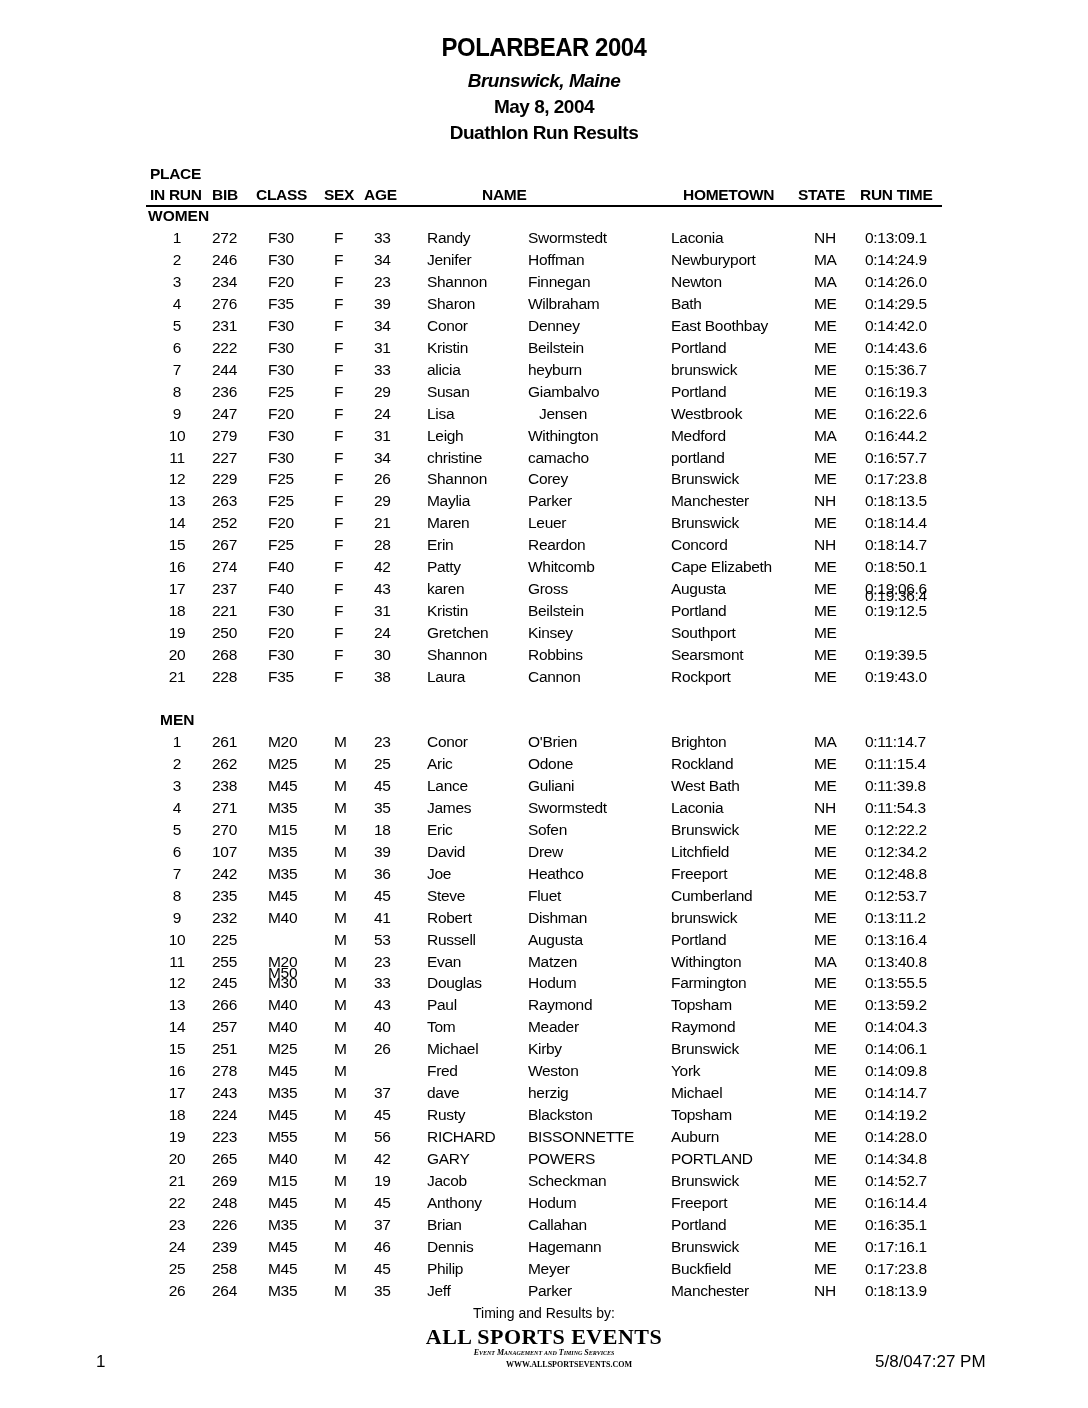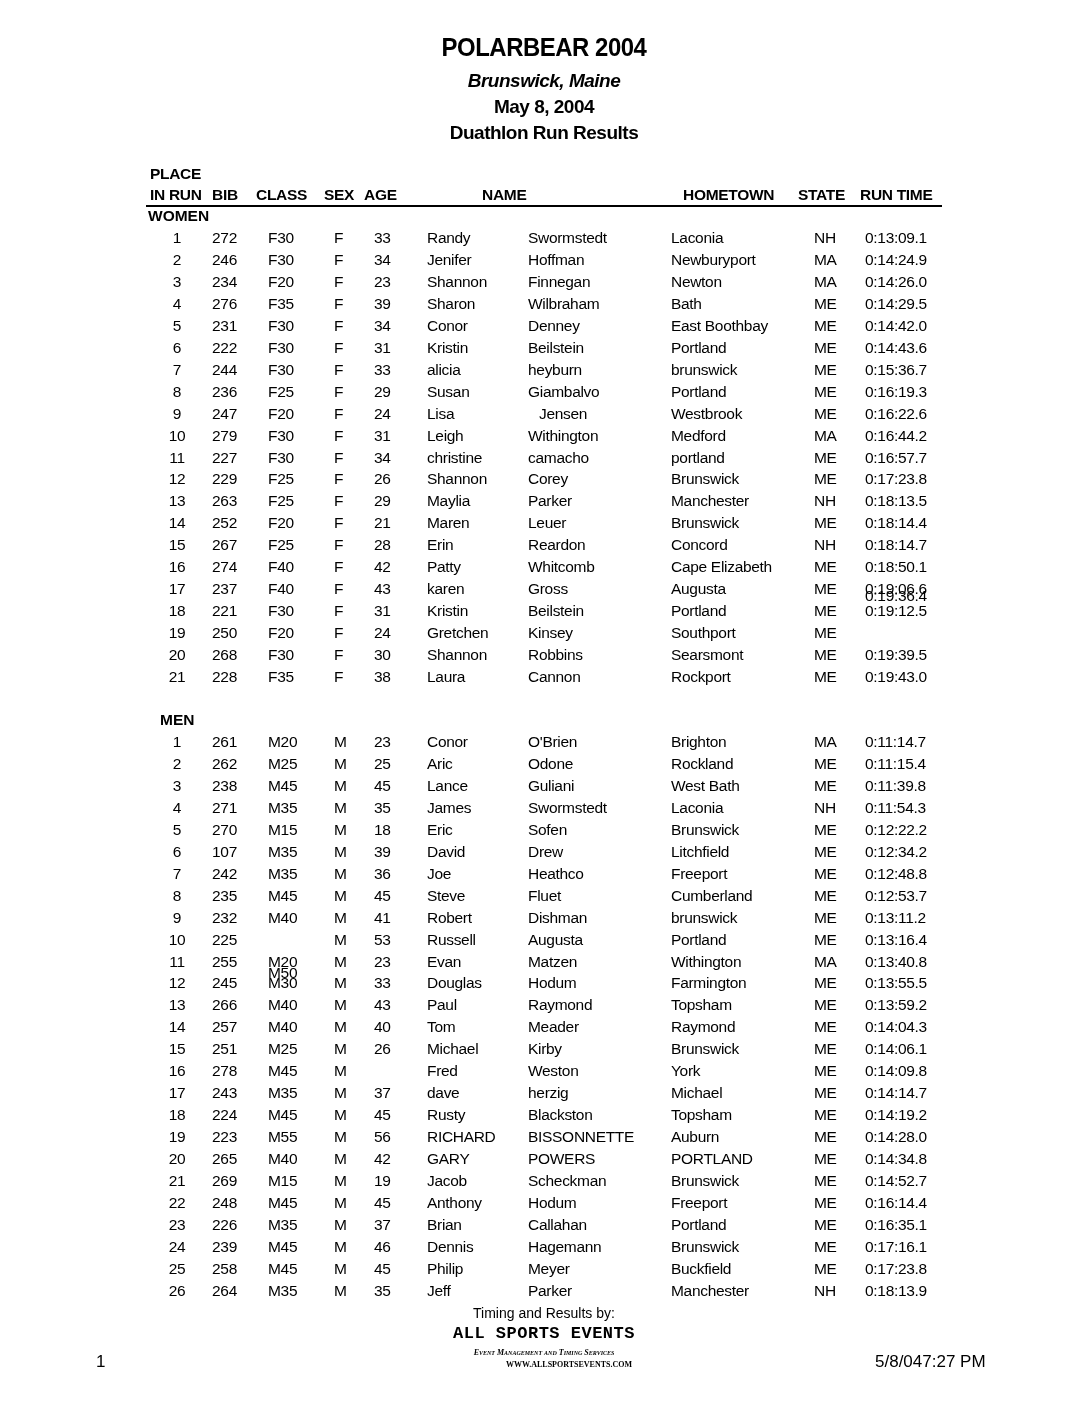--- a/index.html
+++ b/index.html
@@ -28,21 +28,21 @@
     .c-first { left: 427px; }
     .c-last { left: 528px; }
     .c-town { left: 671px; }
     .c-state { left: 814px; }
     .c-time { left: 865px; }
 
     .section-label { position: absolute; font-weight: bold; font-size: 15.5px; }
 
     .footer-center { position: absolute; left: 0; width: 1088px; text-align: center; }
     #f-credit { top: 1305px; font-size: 14px; }
-    #f-brand { top: 1324px; font-size: 17px; font-family: Liberation Mono, monospace; font-weight: bold; letter-spacing: 0.5px; }
+    #f-brand { top: 1324px; font-size: 22px; font-family: Liberation Serif, serif; font-weight: bold; letter-spacing: 0.5px; }
     #f-tag { top: 1348px; font-size: 8px; font-style: italic; font-weight: bold; font-family: "Liberation Serif", serif; font-variant: small-caps; }
     #f-url { top: 1360px; font-size: 8px; font-weight: bold; font-family: "Liberation Serif", serif; margin-left: 25px; }
     #f-page { position: absolute; left: 96px; top: 1352px; font-size: 17px; }
     #f-stamp { position: absolute; left: 875px; top: 1352px; font-size: 17px; }
   </style>
 </head>
 <body>
 
 <div>
   <div id="t-main" class="title">POLARBEAR 2004</div>

